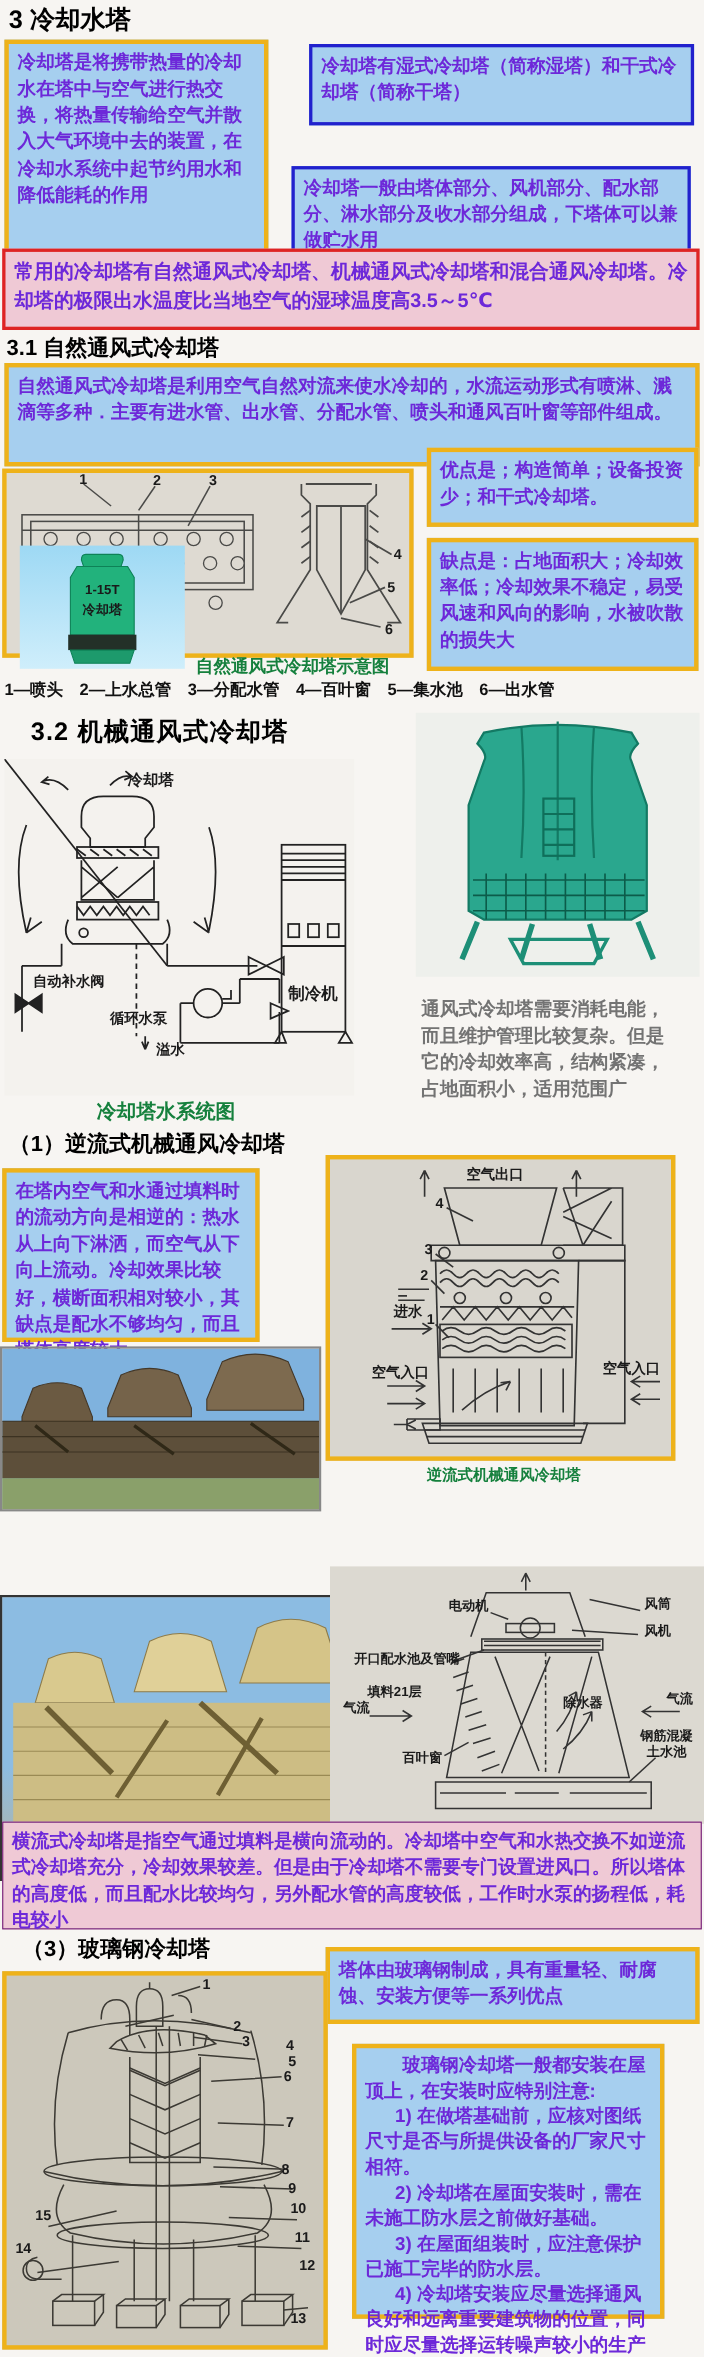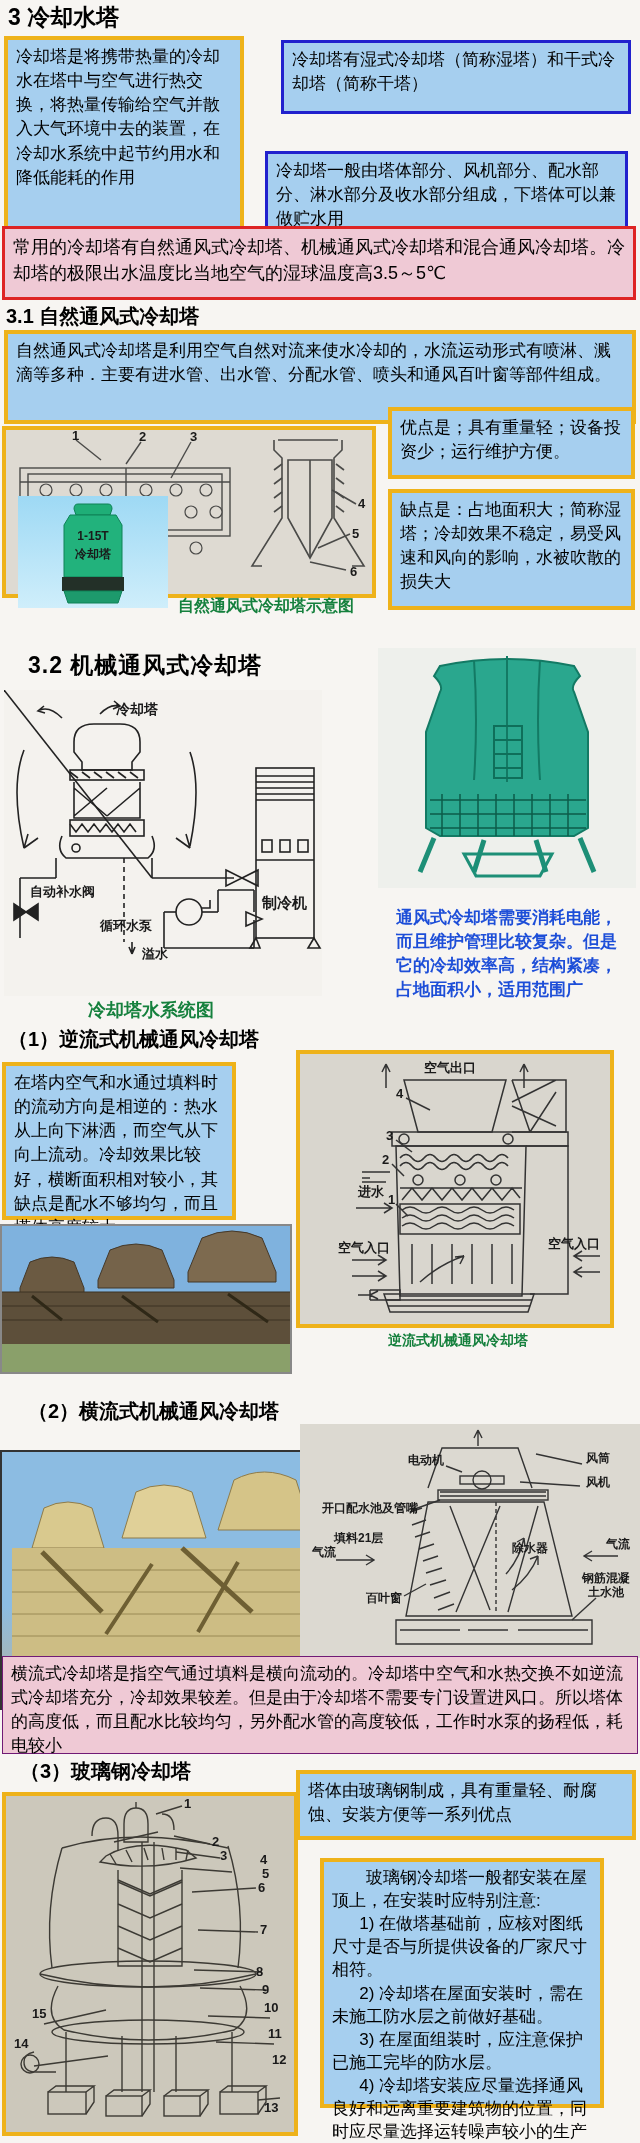--- a/index.html
+++ b/index.html
@@ -1,19 +1,19 @@
 <!DOCTYPE html>
 <html><head>
 <meta charset="utf-8">
 <style>
   html,body{margin:0;padding:0;background:#e8e6e2;}
   .page{position:relative;width:640px;height:2143px;background:#f7f5f2;
         font-family:"Liberation Sans","DejaVu Sans",sans-serif;overflow:hidden;}
   .abs{position:absolute;}
-  .box{box-sizing:border-box;background:#a6cfef;color:#000000;font-weight:normal;}
+  .box{box-sizing:border-box;background:#a6cfef;color:#6d28d9;font-weight:bold;}
   .yb{border:4px solid #eeb21a;}
   .bb{border:3px solid #2121cd;}
   .rb{border:3px solid #de2424;}
   .ob{border:1px solid #701a75;}
   .pink{background:#efc9d5;}
   .t17{font-size:17px;line-height:1.42;}
   .pad{padding:5px 8px;}
   h1,h2,h3{margin:0;color:#000;}
   .h-main{font-size:23px;font-weight:bold;}
   .h-sec{font-size:20px;font-weight:bold;}
@@ -96,25 +96,26 @@
     <svg width="150" height="112" viewBox="0 0 150 112">
       <path d="M60,8 h30 q4,0 4,5 l-2,6 h-34 l-2,-6 q0,-5 4,-5Z" fill="#1fae77" stroke="#0e8257"></path>
       <path d="M52,19 h46 l6,10 v52 h-58 v-52 Z" fill="#22b27c" stroke="#0e8257"></path>
       <rect x="44" y="81" width="62" height="14" fill="#233028"></rect>
       <path d="M46,95 h58 l-4,12 h-50 Z" fill="#1d9a6c" stroke="#0e8257"></path>
       <text x="75" y="44" text-anchor="middle" font-size="12" font-weight="bold" fill="#e8f8ee">1-15T</text>
       <text x="75" y="62" text-anchor="middle" font-size="12" font-weight="bold" fill="#e8f8ee">冷却塔</text>
     </svg>
   </div>
 
-  <div class="abs box yb t17 pad" style="left:388px;top:407px;width:247px;height:72px;">优点是；具有重量轻；设备投资少；运行维护方便。</div>
-
-  <div class="abs box yb t17 pad" style="left:388px;top:489px;width:247px;height:121px;">缺点是：占地面积大；简称湿塔；冷却效果不稳定，易受风速和风向的影响，水被吹散的损失大</div>
+  <div class="abs box yb t17 pad" style="left:388px;top:407px;width:247px;height:72px;">优点是；构造简单；设备投资少；和干式冷却塔。</div>
+
+  <div class="abs box yb t17 pad" style="left:388px;top:489px;width:247px;height:121px;">缺点是：占地面积大；冷却效率低；冷却效果不稳定，易受风速和风向的影响，水被吹散的损失大</div>
 
   <div class="abs caption" style="left:178px;top:596px;">自然通风式冷却塔示意图</div>
+  <div class="abs labels" style="left:4px;top:618px;">1—喷头　2—上水总管　3—分配水管　4—百叶窗　5—集水池　6—出水管</div>
 
   <h2 class="abs h-big" style="left:28px;top:650px;">3.2 机械通风式冷却塔</h2>
 
   <div class="abs" style="left:4px;top:690px;width:318px;height:306px;background:#f4f2ee;">
     <svg width="318" height="306" viewBox="0 0 318 306">
       <g stroke="#222" fill="none" stroke-width="1.6">
         <path d="M58,28 q-12,-12 -22,-8 m4,-4 l-6,5 l7,2"></path>
         <path d="M96,24 q10,-10 18,-8 m-4,-5 l6,5 l-7,3"></path>
         <path d="M70,52 q0,-18 20,-18 h26 q20,0 20,18 l0,10 -8,10 v8 h-50 v-8 l-8,-10Z"></path>
         <rect x="66" y="80" width="74" height="10"></rect>
@@ -175,21 +176,21 @@
       <path d="M116,92 h28 M116,106 h28 M116,120 h28" stroke="#0f6f5a" stroke-width="2"></path>
       <g stroke="#0c5c4a" stroke-width="1.5">
         <path d="M52,152 h156 M52,166 h156 M52,180 h156"></path>
         <path d="M64,146 v42 M82,146 v42 M100,146 v42 M118,146 v42 M136,146 v42 M154,146 v42 M172,146 v42 M190,146 v42"></path>
       </g>
       <path d="M56,190 l-14,34 m160,-34 l14,34 m-110,-32 l-10,32 m62,-32 l10,32" stroke="#1d8f77" stroke-width="5" fill="none"></path>
       <path d="M86,206 h88 l-12,22 h-64 Z" fill="none" stroke="#1d8f77" stroke-width="3"></path>
     </svg>
   </div>
 
-  <div class="abs t17" style="left:396px;top:906px;width:236px;font-weight:bold;color:#1d4ed8;">通风式冷却塔需要消耗电能，而且维护管理比较复杂。但是它的冷却效率高，结构紧凑，占地面积小，适用范围广</div>
+  <div class="abs t17" style="left:383px;top:906px;width:236px;font-weight:bold;color:#737373;">通风式冷却塔需要消耗电能，而且维护管理比较复杂。但是它的冷却效率高，结构紧凑，占地面积小，适用范围广</div>
 
   <h3 class="abs h-sec" style="left:8px;top:1026px;">（1）逆流式机械通风冷却塔</h3>
 
   <div class="abs box yb t17 pad" style="left:2px;top:1062px;width:234px;height:158px;">在塔内空气和水通过填料时的流动方向是相逆的：热水从上向下淋洒，而空气从下向上流动。冷却效果比较好，横断面积相对较小，其缺点是配水不够均匀，而且塔体高度较大。</div>
 
   <div class="abs photo" style="left:0px;top:1224px;width:292px;height:150px;background:linear-gradient(#7fb2de 55%,#9ab98a);border:2px solid #888;">
     <svg width="288" height="146" viewBox="0 0 288 146">
       <path d="M18,62 l10,-26 q22,-10 44,0 l10,26 v6 h-64Z" fill="#6b5a42" stroke="#443829"></path>
       <path d="M96,54 l12,-30 q26,-12 52,0 l12,30 v8 h-76Z" fill="#75634a" stroke="#443829"></path>
       <path d="M186,46 l14,-34 q30,-14 60,0 l14,34 v10 h-88Z" fill="#7d6a4f" stroke="#443829"></path>
@@ -242,21 +243,20 @@
         <text x="96" y="44">4</text>
         <text x="86" y="86">3</text>
         <text x="82" y="110">2</text>
         <text x="88" y="150">1</text>
       </g>
     </svg>
   </div>
 
   <div class="abs caption" style="left:388px;top:1332px;font-size:14px;">逆流式机械通风冷却塔</div>
 
-  <h3 class="abs h-sec" style="left:28px;top:1398px;">（2）横流式机械通风冷却塔</h3>
 
   <div class="abs photo" style="left:0px;top:1450px;width:330px;height:260px;border:2px solid #333;background:linear-gradient(#8cbce2 60%,#b8b29a);">
     <svg width="326" height="256" viewBox="0 0 326 256">
       <path d="M30,96 l12,-40 q24,-12 48,0 l12,40Z" fill="#d9c98e" stroke="#8d7b4a"></path>
       <path d="M120,86 l14,-46 q28,-14 56,0 l14,46Z" fill="#e0d098" stroke="#8d7b4a"></path>
       <path d="M216,78 l16,-50 q30,-16 62,0 l16,50Z" fill="#d5c488" stroke="#8d7b4a"></path>
       <rect x="10" y="96" width="316" height="110" fill="#cdbd84"></rect>
       <path d="M10,118 h316 M10,140 h316 M10,162 h316 M10,184 h316" stroke="#9a8a54"></path>
       <path d="M40,100 l60,60 m80,-64 l70,64 m60,-70 l16,16" stroke="#6e5f33" stroke-width="5"></path>
       <path d="M150,112 l-46,70 m132,-72 l-40,70" stroke="#6e5f33" stroke-width="4"></path>

